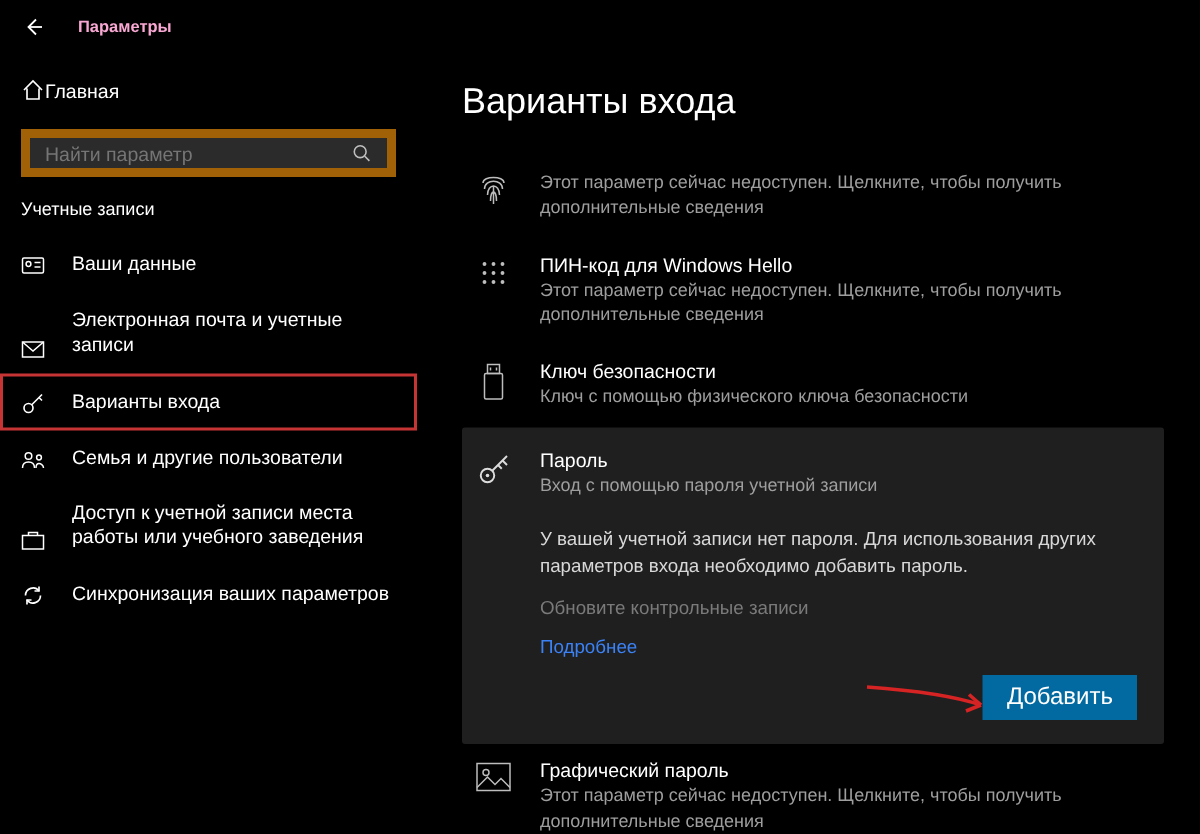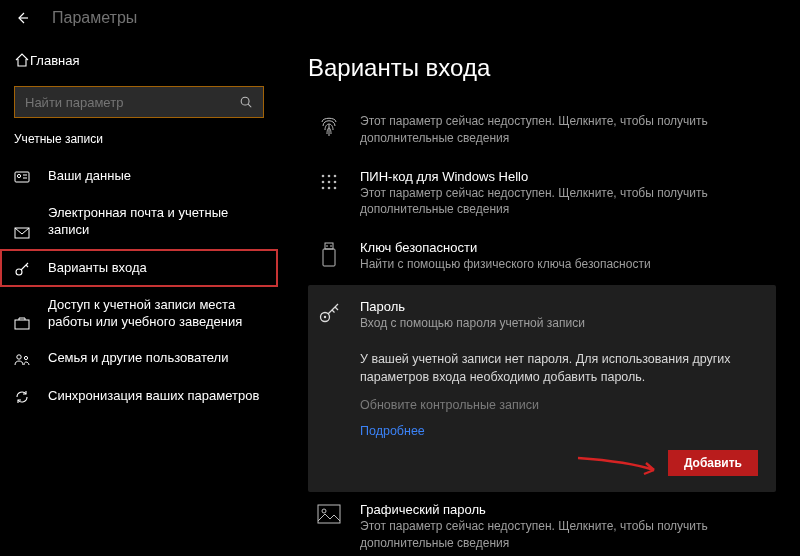--- a/index.html
+++ b/index.html
@@ -1,26 +1,26 @@
 <!DOCTYPE html>
 <html><head>
 <meta charset="utf-8">
 <style>
   * { box-sizing: border-box; margin: 0; padding: 0; }
   html, body { width: 800px; height: 556px; overflow: hidden; background: #000; color: #fff; font-family: "Segoe UI", Arial, sans-serif; font-size: 13px; }
   .app { display: flex; flex-direction: column; width: 100%; height: 100%; }
   .titlebar { display: flex; align-items: center; height: 36px; padding: 0 8px; gap: 16px; }
   .titlebar .back { width: 28px; height: 28px; display:flex; align-items:center; justify-content:center; }
-  .titlebar .title { font-size: 16px; font-weight: 400; color: #737373; }
+  .titlebar .title { font-size: 11px; font-weight: 700; color: #f9a8d4; }
   .body { display: flex; flex: 1; min-height: 0; }
   .sidebar { width: 278px; padding: 6px 0 0 0; display:flex; flex-direction:column; }
   .home-row { display:flex; align-items:center; height: 36px; padding: 0 14px; }
   .home-row .icon { width: 16px; display:flex; justify-content:center; }
   .search-wrap { padding: 8px 14px 12px 14px; }
-  .search { display:flex; align-items:center; height: 32px; background: #2b2b2b; border: 1px solid #a16207; padding: 0 10px; }
+  .search { display:flex; align-items:center; height: 32px; background: #2b2b2b; border: 6px solid #a16207; padding: 0 10px; }
   .search input { flex:1; background: transparent; border: none; outline: none; color: #ccc; font-size: 13px; }
   .search .sicon { color:#bfbfbf; }
   .section-title { padding: 2px 14px 12px 14px; font-size: 12px; color:#fff; }
   .nav { display:flex; flex-direction:column; }
   .nav-item { display:flex; align-items:flex-end; padding: 10px 14px 10px 14px; gap: 18px; cursor:pointer; }
   .nav-item .icon { width: 16px; margin-top:2px; display:flex; justify-content:center; color:#fff; }
   .nav-item .label { font-size: 13px; color:#fff; line-height: 1.3; }
   .nav-item.highlight { outline: 2px solid #c73434; outline-offset: -2px; }
   .content { flex:1; padding: 18px 24px 0 30px; overflow:hidden; }
   .page-title { font-size: 24px; font-weight: 400; margin-bottom: 20px; }
@@ -29,21 +29,21 @@
   .opt .row1 { display:flex; align-items:flex-start; gap:18px; width:100%; }
   .opt .oicon { width: 26px; display:flex; justify-content:center; margin-top: 2px; }
   .opt .otext { flex:1; }
   .opt .otitle { font-size: 13px; color:#fff; }
   .opt .odesc { font-size: 12px; color: #9e9e9e; line-height: 1.4; margin-top:1px; }
   .opt .details { padding-left: 44px; display:flex; flex-direction:column; gap: 12px; width:100%; }
   .opt .info-text { font-size: 12.5px; color: #d8d8d8; line-height: 1.45; }
   .opt .dim-link { font-size: 12.5px; color: #7a7a7a; }
   .opt .red-link { font-size: 12.5px; color: #3b82f6; }
   .opt .button-row { display:flex; justify-content:flex-end; width:100%; align-items:center; position:relative; }
-  .add-btn { background: #b91c1c; color:#fff; border:none; padding: 6px 16px; font-size: 12px; cursor:pointer;font-weight:bold; }
+  .add-btn { background: #0369a1; color:#fff; border:none; padding: 6px 16px; font-size: 16px; cursor:pointer; }
   .arrow { position:absolute; right: 92px; top: 4px; }
   svg { display:block; }
 </style>
 </head>
 <body>
 
 <div class="app">
   <div class="titlebar">
     <div class="back">
       <svg width="16" height="16" viewBox="0 0 16 16">
@@ -106,36 +106,36 @@
                 <circle cx="5" cy="11" r="3" stroke="#fff" stroke-width="1.1" fill="none"></circle>
                 <line x1="7" y1="9" x2="14" y2="2" stroke="#fff" stroke-width="1.1"></line>
                 <line x1="12" y1="4" x2="14" y2="6" stroke="#fff" stroke-width="1.1"></line>
               </svg>
           </span>
           <span class="label">Варианты входа</span>
         </div>
         <div class="nav-item">
           <span class="icon">
             <svg width="16" height="14" viewBox="0 0 16 14">
-                <rect x="1" y="4" width="14" height="9" stroke="#fff" stroke-width="1" fill="none"></rect>
-                <path d="M5 4 V2 H11 V4" stroke="#fff" stroke-width="1" fill="none"></path>
-              </svg>
-          </span>
-          <span class="label">Доступ к учетной записи места работы или учебного заведения</span>
-        </div>
-        <div class="nav-item">
-          <span class="icon">
-            <svg width="16" height="14" viewBox="0 0 16 14">
                 <circle cx="5" cy="4" r="2.2" stroke="#fff" stroke-width="1" fill="none"></circle>
                 <path d="M1 12 C1 9 3 8 5 8 C7 8 9 9 9 12" stroke="#fff" stroke-width="1" fill="none"></path>
                 <circle cx="12" cy="5" r="1.6" stroke="#fff" stroke-width="1" fill="none"></circle>
                 <path d="M10 12 C10 10 11 9 12 9 C13 9 15 10 15 12" stroke="#fff" stroke-width="1" fill="none"></path>
               </svg>
           </span>
           <span class="label">Семья и другие пользователи</span>
+        </div>
+        <div class="nav-item">
+          <span class="icon">
+            <svg width="16" height="14" viewBox="0 0 16 14">
+                <rect x="1" y="4" width="14" height="9" stroke="#fff" stroke-width="1" fill="none"></rect>
+                <path d="M5 4 V2 H11 V4" stroke="#fff" stroke-width="1" fill="none"></path>
+              </svg>
+          </span>
+          <span class="label">Доступ к учетной записи места работы или учебного заведения</span>
         </div>
         <div class="nav-item">
           <span class="icon">
             <svg width="16" height="16" viewBox="0 0 16 16">
                 <path d="M3 8 A5 5 0 0 1 12 5" stroke="#fff" stroke-width="1.1" fill="none"></path>
                 <path d="M13 8 A5 5 0 0 1 4 11" stroke="#fff" stroke-width="1.1" fill="none"></path>
                 <path d="M12 2 L12 5 L9 5" stroke="#fff" stroke-width="1.1" fill="none"></path>
                 <path d="M4 14 L4 11 L7 11" stroke="#fff" stroke-width="1.1" fill="none"></path>
               </svg>
           </span>
@@ -182,21 +182,21 @@
         <span class="oicon">
           <svg width="18" height="26" viewBox="0 0 18 26">
               <rect x="5" y="1" width="8" height="6" stroke="#bdbdbd" stroke-width="1" fill="none"></rect>
               <line x1="7" y1="3" x2="7" y2="5" stroke="#bdbdbd"></line>
               <line x1="11" y1="3" x2="11" y2="5" stroke="#bdbdbd"></line>
               <rect x="3" y="7" width="12" height="17" rx="1" stroke="#bdbdbd" stroke-width="1" fill="none"></rect>
             </svg>
         </span>
         <div class="otext">
           <div class="otitle">Ключ безопасности</div>
-          <div class="odesc">Найти с помощью физического ключа безопасности</div>
+          <div class="odesc">Ключ с помощью физического ключа безопасности</div>
         </div>
       </div>
 
       <div class="opt expanded">
         <div class="row1">
           <span class="oicon">
             <svg width="24" height="24" viewBox="0 0 24 24">
                 <circle cx="8" cy="16" r="4.5" stroke="#dcdcdc" stroke-width="1.3" fill="none"></circle>
                 <circle cx="8" cy="16" r="1.2" fill="#dcdcdc"></circle>
                 <line x1="11" y1="13" x2="21" y2="3" stroke="#dcdcdc" stroke-width="1.3"></line>

